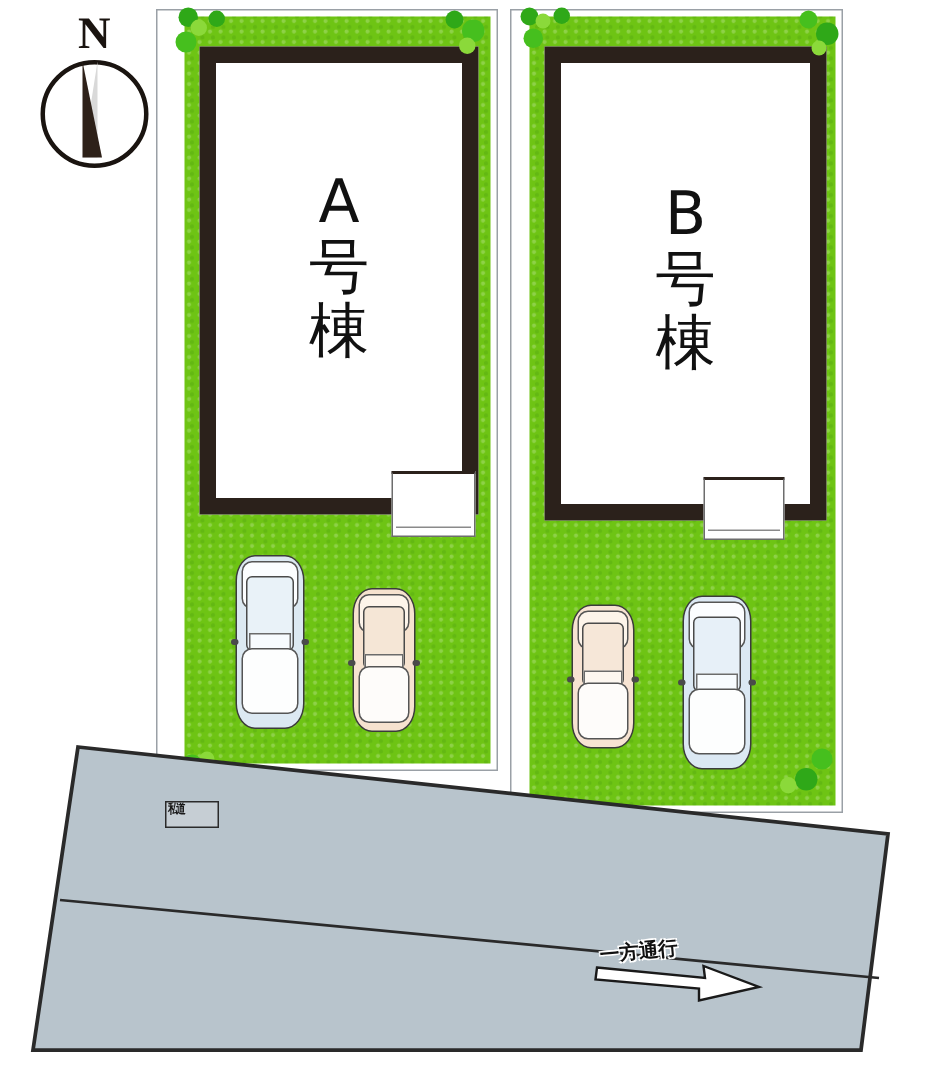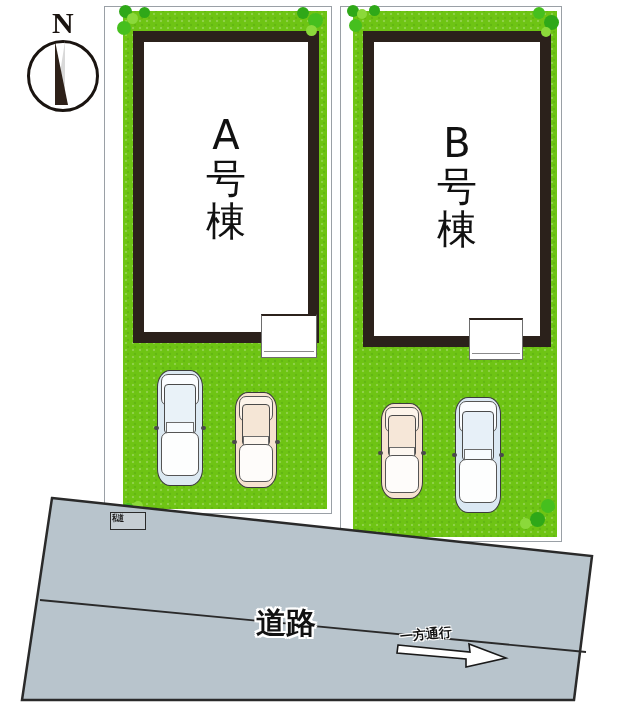--- a/index.html
+++ b/index.html
@@ -201,21 +201,20 @@
   </div>
 
   <svg class="road" viewBox="0 0 620 726">
     <polygon points="52,498 592,556 574,700 22,700" fill="#b8c4cc" stroke="#2a2a2a" stroke-width="2.5"></polygon>
     <line x1="36,0" x2="0" y1="0" y2="0" style="display:none"></line>
     <polyline points="40,600 586,652" fill="none" stroke="#2a2a2a" stroke-width="1.8"></polyline>
 
     <polygon points="398,645 470,652 469,644 506,658 466,667 466,659 397,653" fill="#ffffff" stroke="#1a1a1a" stroke-width="1.6"></polygon>
   </svg>
 
-  <div class="road-label" style="left:256px;top:603px;">道路</div>
 
   <div class="oneway-text" style="left:400px;top:628px;">一方通行</div>
 
-  <div class="marker-box" style="left:110px;top:512px;width:36px;height:18px;">
+  <div class="marker-box" style="left:110px;top:534px;width:36px;height:18px;">
     <span>私道</span>
   </div>
 
 </div>
 
 </body></html>

